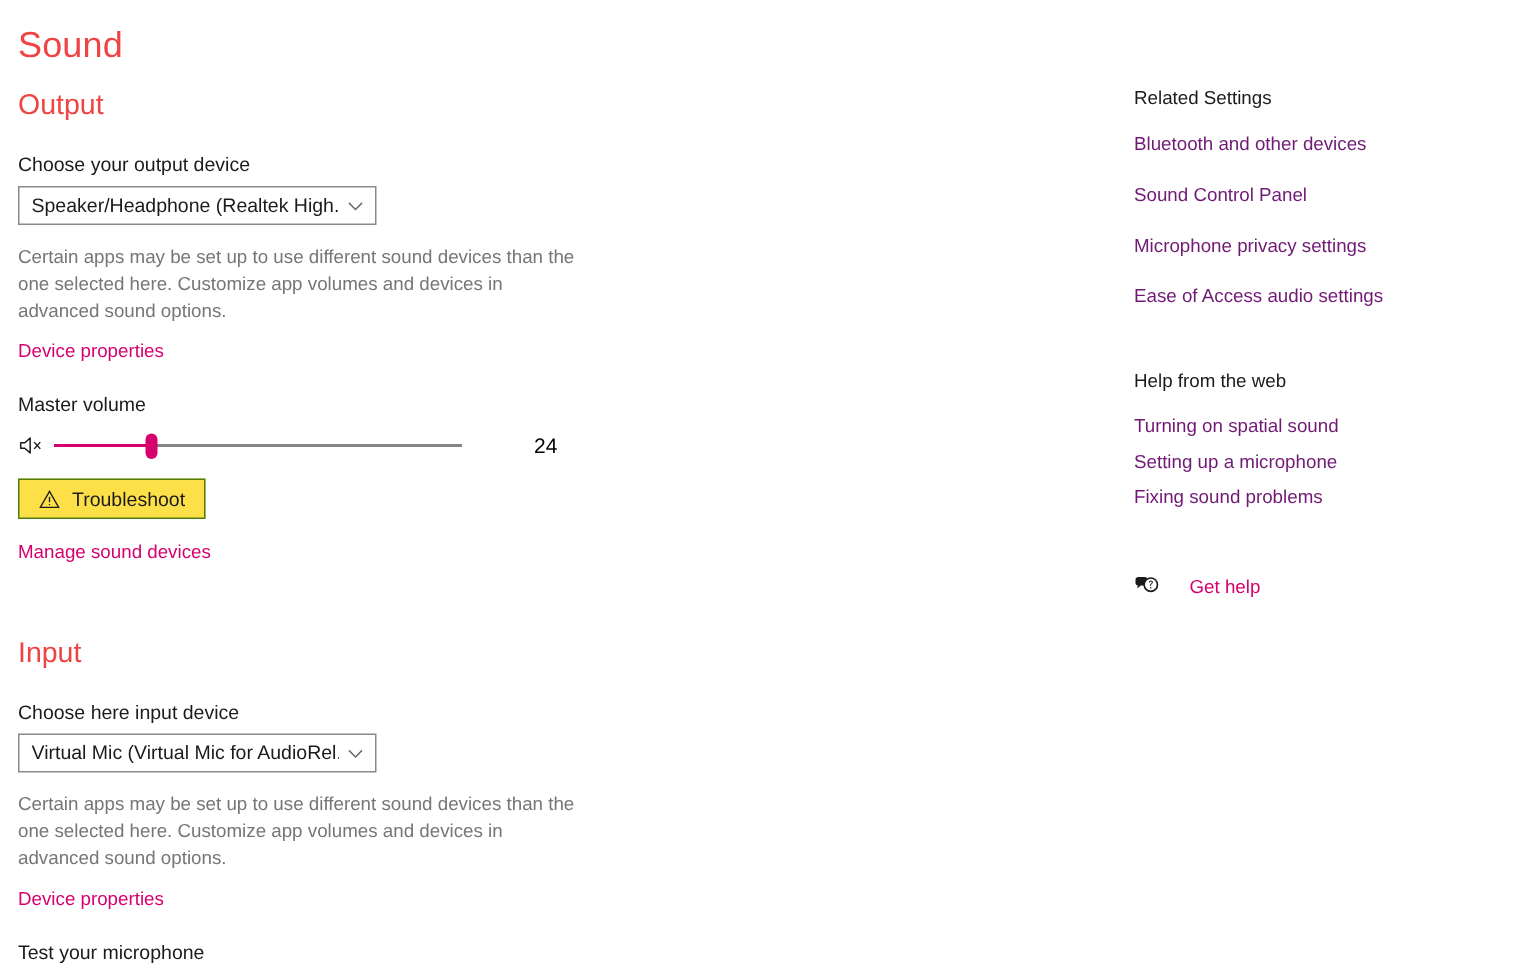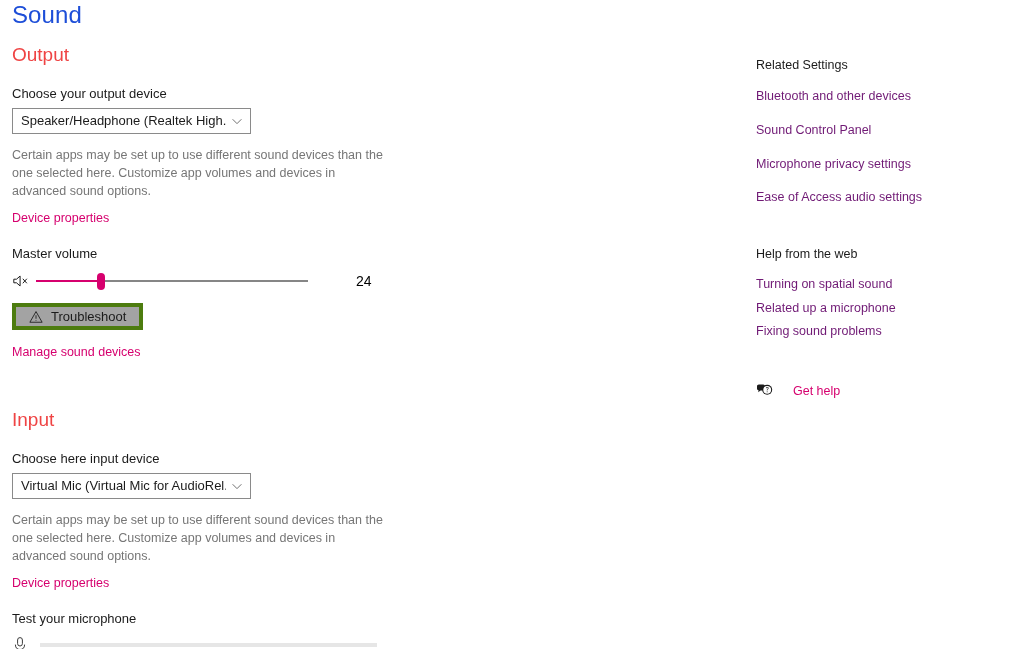--- a/index.html
+++ b/index.html
@@ -22,22 +22,23 @@
   .main-col {
     position: absolute;
     left: 12px;
     top: 0;
     width: 420px;
   }
 
   .page-title {
     font-size: 24px;
     font-weight: 400;
-    color: #1d4ed8;
+    color: #ef4444;
     margin: 0;
+    padding-top: 16px;
     line-height: 30px;
     letter-spacing: 0.1px;
   }
 
   .section-header {
     font-size: 19px;
     font-weight: 400;
     color: #ef4444;
     margin: 0;
     line-height: 26px;
@@ -148,22 +149,22 @@
   }
 
   
   .btn {
     box-sizing: border-box;
     display: inline-flex;
     align-items: center;
     justify-content: center;
     height: 27px;
     padding: 0 13px;
-    background: #a3a3a3;
-    border: 4px solid #4d7c0f;
+    background: #fde047;
+    border: 1px solid #4d7c0f;
     font-size: 13px;
     color: #1b1b1b;
     cursor: pointer;
     user-select: none;
   }
   .warn-icon {
     width: 14px;
     height: 14px;
     margin-right: 8px;
     flex: 0 0 auto;
@@ -322,21 +323,21 @@
   <div class="side-header" style="margin-top:57px;">Related Settings</div>
 
   <a class="side-link" style="margin-top:14px;">Bluetooth and other devices</a>
   <a class="side-link" style="margin-top:17px;">Sound Control Panel</a>
   <a class="side-link" style="margin-top:17px;">Microphone privacy settings</a>
   <a class="side-link" style="margin-top:16px;">Ease of Access audio settings</a>
 
   <div class="side-header" style="margin-top:40px;">Help from the web</div>
 
   <a class="side-link" style="margin-top:13px;">Turning on spatial sound</a>
-  <a class="side-link" style="margin-top:7px;">Related up a microphone</a>
+  <a class="side-link" style="margin-top:7px;">Setting up a microphone</a>
   <a class="side-link" style="margin-top:6px;">Fixing sound problems</a>
 
   <div class="support-row" style="margin-top:40px;">
     <svg class="support-icon" viewBox="0 0 17 17">
       <path d="M1 3.4 C1 2.3 1.8 1.6 2.9 1.6 L7.2 1.6 C8.3 1.6 9 2.3 9 3.4 L9 5.6 C9 6.7 8.3 7.4 7.2 7.4 L4.6 7.4 L2.1 9.3 L2.6 7.4 C1.6 7.2 1 6.5 1 5.6 Z" fill="currentColor"></path>
       <circle cx="11.2" cy="6.8" r="5" fill="currentColor"></circle>
       <circle cx="11.2" cy="6.8" r="3.9" fill="#ffffff"></circle>
       <path d="M9.9 5.3 C10 4.4 10.6 4 11.3 4 C12.1 4 12.6 4.5 12.6 5.2 C12.6 6.1 11.6 6.2 11.4 7.1 L11.4 7.6 L10.8 7.6 L10.8 7 C10.9 6 11.9 5.9 11.9 5.2 C11.9 4.8 11.7 4.6 11.3 4.6 C10.9 4.6 10.6 4.8 10.6 5.3 Z" fill="currentColor"></path>
       <rect x="10.75" y="8.4" width="0.85" height="0.85" fill="currentColor"></rect>
     </svg>

